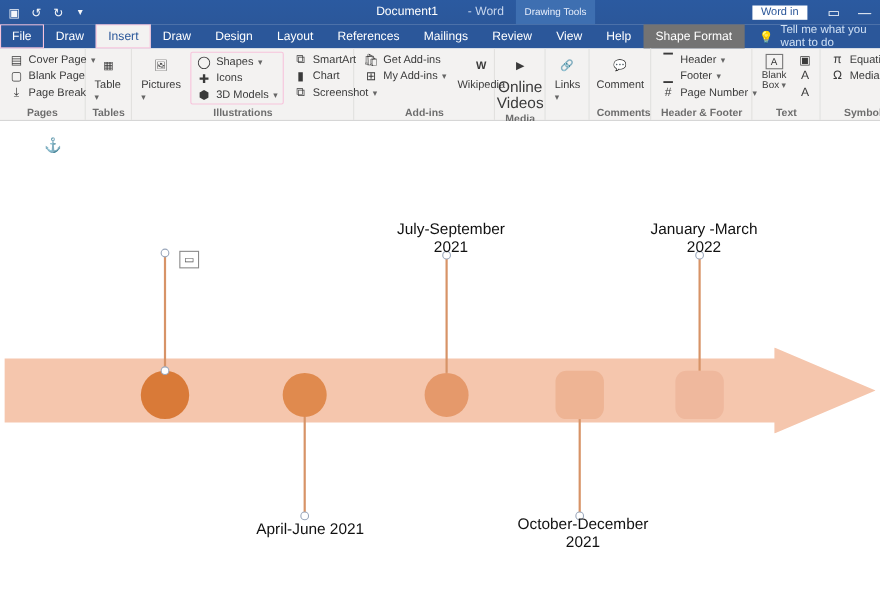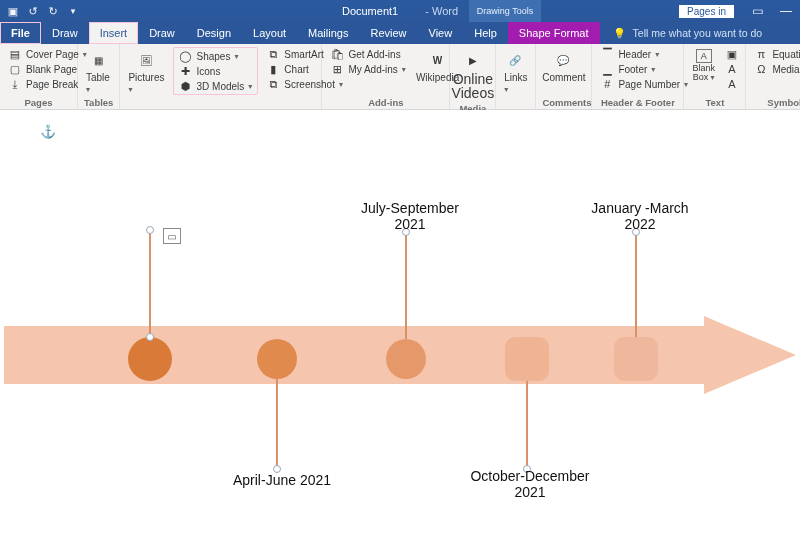--- a/index.html
+++ b/index.html
@@ -56,23 +56,23 @@
   .tabs {
     height: 22px;
     background: var(--blue-dark);
     display:flex; align-items:stretch;
     color:#fff;
   }
   .tab {
     padding: 0 11px; display:flex; align-items:center; font-size:11px; cursor:pointer;
   }
   .tab.active { background:var(--ribbon-bg); color:#2b579a;}
-  .tab.file { outline:1.5px solid var(--highlight); outline-offset:-1px;font-weight:bold;}
+  .tab.file { outline:1.5px solid var(--highlight); outline-offset:-1px;}
   .tab.insert-hl { outline:1.5px solid var(--highlight); outline-offset:-1px;}
-  .tab.shape-fmt { background:#a21caf;text-align:right;}
+  .tab.shape-fmt { background:#737373;text-align:right;}
   .tellme { flex:1; display:flex; align-items:center; gap:6px; padding-left:14px; color:#cfe0f5; font-size:10.5px;}
   
   .ribbon {
     height: 66px;
     background: var(--ribbon-bg);
     border-bottom:1px solid var(--ribbon-border);
     display:flex;
   }
   .group {
     border-right:1px solid #e2e1df;
@@ -136,33 +136,34 @@
     <span class="ic">▣</span>
     <span class="ic">↺</span>
     <span class="ic">↻</span>
     <span class="ic" style="font-size:9px;">▾</span>
   </div>
   <div class="title-center">
     <span>Document1</span><span class="dim"> - Word</span>
   </div>
   <div class="tool-tab">Drawing Tools</div>
   <div class="win-ctrls">
-    <div class="signin">Pages in</div>
+    <div class="signin">Word in</div>
     <div class="wc">▭</div>
     <div class="wc">—</div>
   </div>
 </div>
 
 <div class="tabs">
   <div class="tab file">File</div>
   <div class="tab">Draw</div>
   <div class="tab active insert-hl">Insert</div>
   <div class="tab">Draw</div>
   <div class="tab">Design</div>
   <div class="tab">Layout</div>
+  <div class="tab">References</div>
   <div class="tab">Mailings</div>
   <div class="tab">Review</div>
   <div class="tab">View</div>
   <div class="tab">Help</div>
   <div class="tab shape-fmt">Shape Format</div>
   <div class="tellme">
     <span>💡</span>
     <span>Tell me what you want to do</span>
   </div>
 </div>
@@ -229,20 +230,21 @@
         <div class="mini">
             <span class="ic">▮</span>
             <span>Chart</span>
           </div>
         <div class="mini caret">
             <span class="ic">⧉</span>
             <span>Screenshot</span>
           </div>
       </div>
     </div>
+    <div class="group-label">Illustrations</div>
   </div>
 
   <div class="group" style="width:128px;">
     <div class="group-body">
       <div class="mini-list">
         <div class="mini">
             <span class="ic">🛍</span>
             <span>Get Add-ins</span>
           </div>
         <div class="mini caret">

